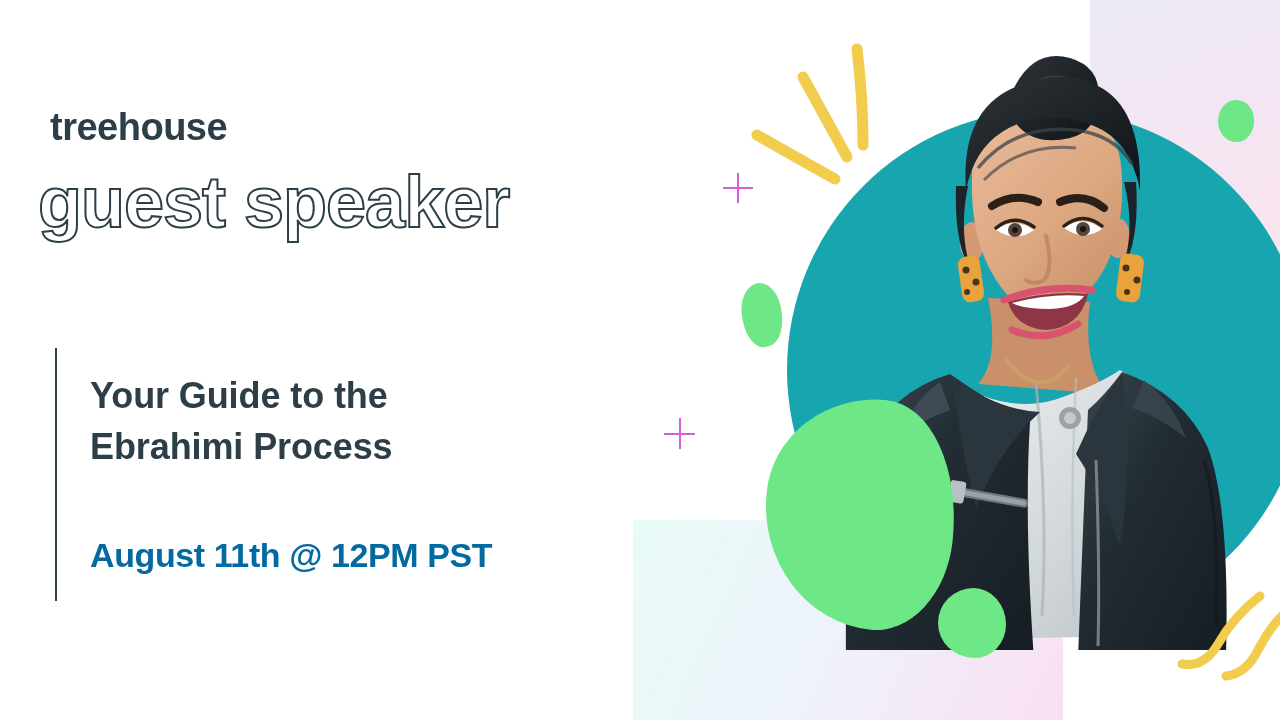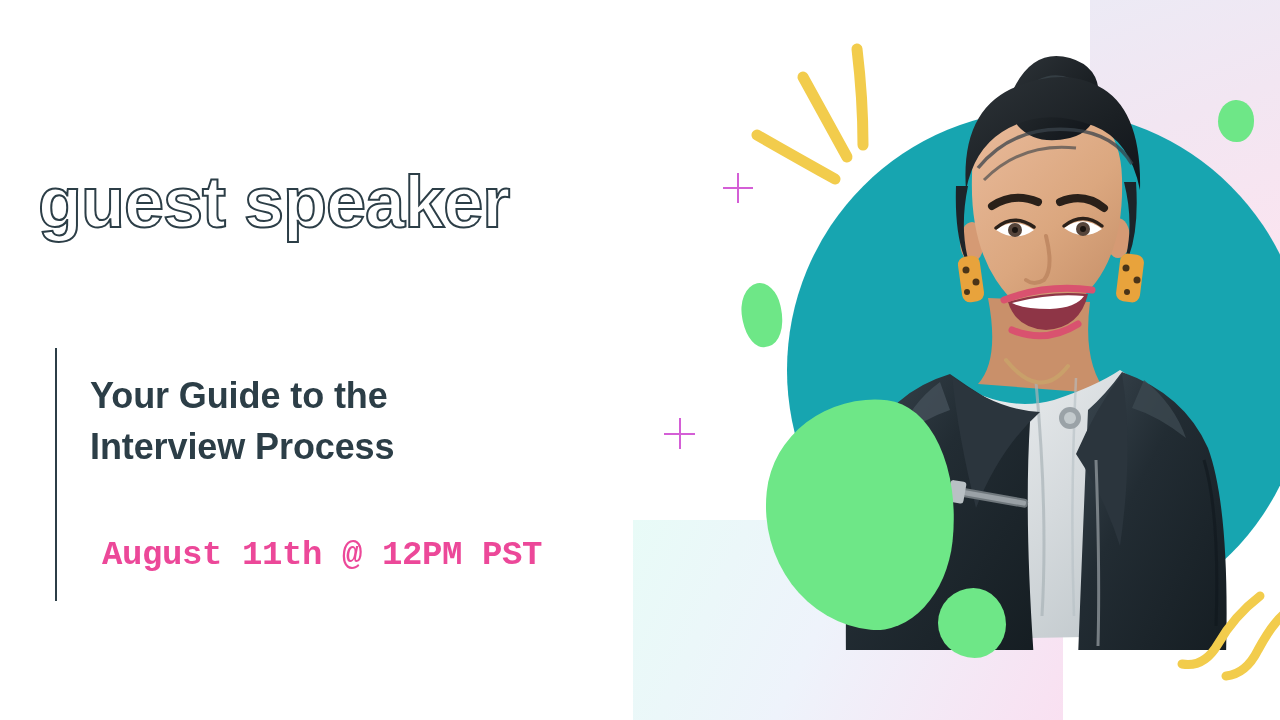--- a/index.html
+++ b/index.html
@@ -108,23 +108,23 @@
     position:absolute; left:90px; top:370px;
     font-size:36px; font-weight:600; line-height:1.42;
     color:#2c3e47; letter-spacing:-0.1px;
   }
   .speaker-lines {
     position:absolute; left:90px; top:460px;
     font-size:22px; font-weight:400; line-height:1.45;
     color:#3c4a52; letter-spacing:0px;
   }
   .event-when {
-    position:absolute; left:102px; top:535px;
+    position:absolute; left:90px; top:535px;
     font-size:34px; font-weight:700; line-height:1.2;
-    color:#ec4899; letter-spacing:-0.4px;font-family:Liberation Mono, monospace;
+    color:#0369a1; letter-spacing:-0.4px;
   }
 </style>
 </head>
 <body>
 
 <div class="stage">
 
   <div class="art-layer">
 
     <div class="gradient-panel-top"></div>
@@ -268,29 +268,30 @@
         <i class="v"></i>
     </div>
     <div class="plus plus-2">
       <i class="h"></i>
         <i class="v"></i>
     </div>
   </div>
 
   <div class="content">
 
+    <div class="brand">treehouse</div>
 
     <div class="headline-outline">guest speaker</div>
 
 
     <div class="vrule"></div>
 
     <div class="talk-title">
       <div>Your Guide to the</div>
-      <div>Interview Process</div>
+      <div>Ebrahimi Process</div>
     </div>
 
     <div class="speaker-lines">
     </div>
 
     <div class="event-when">August 11th @ 12PM PST</div>
   </div>
 
 </div>
 

